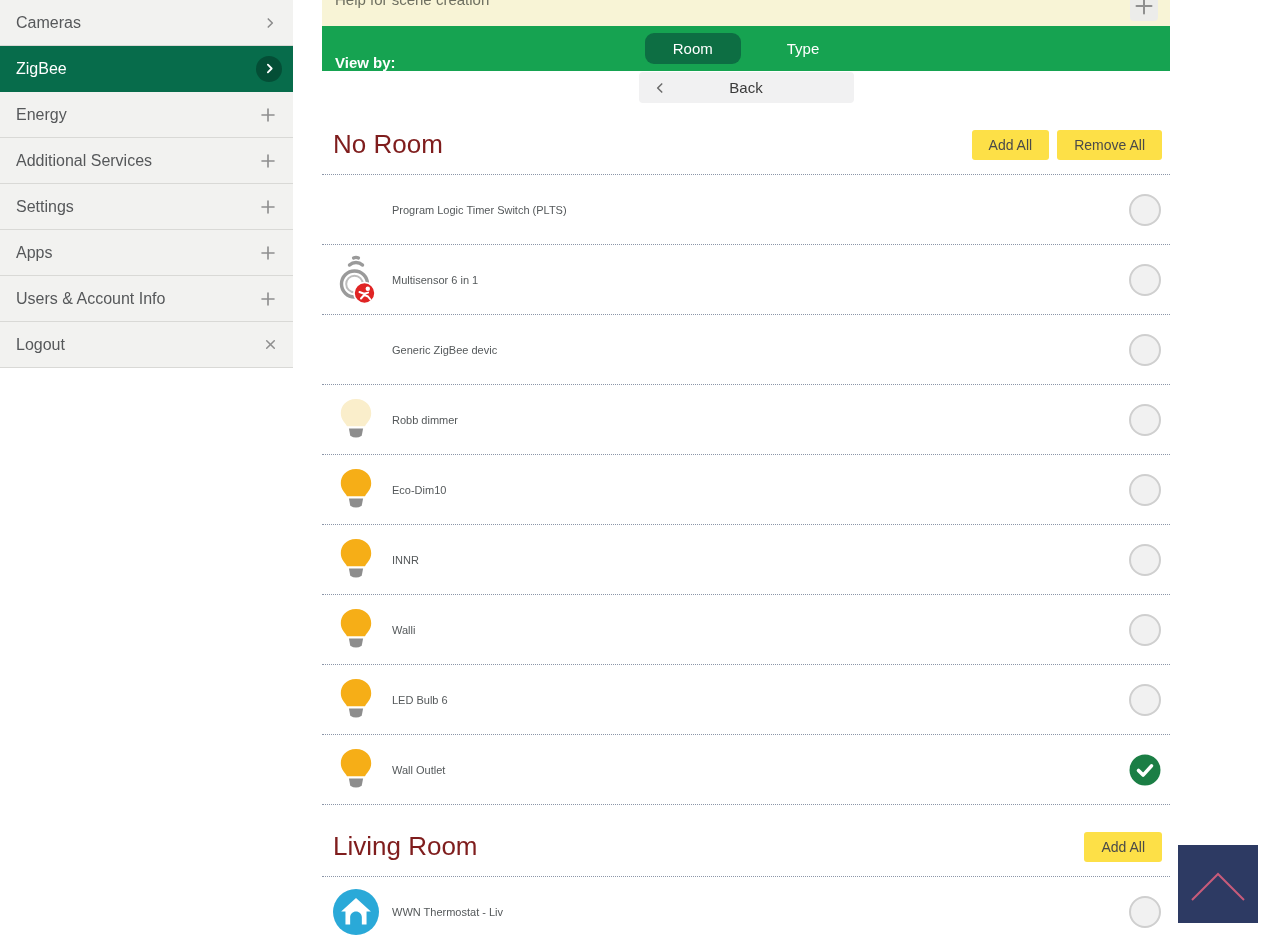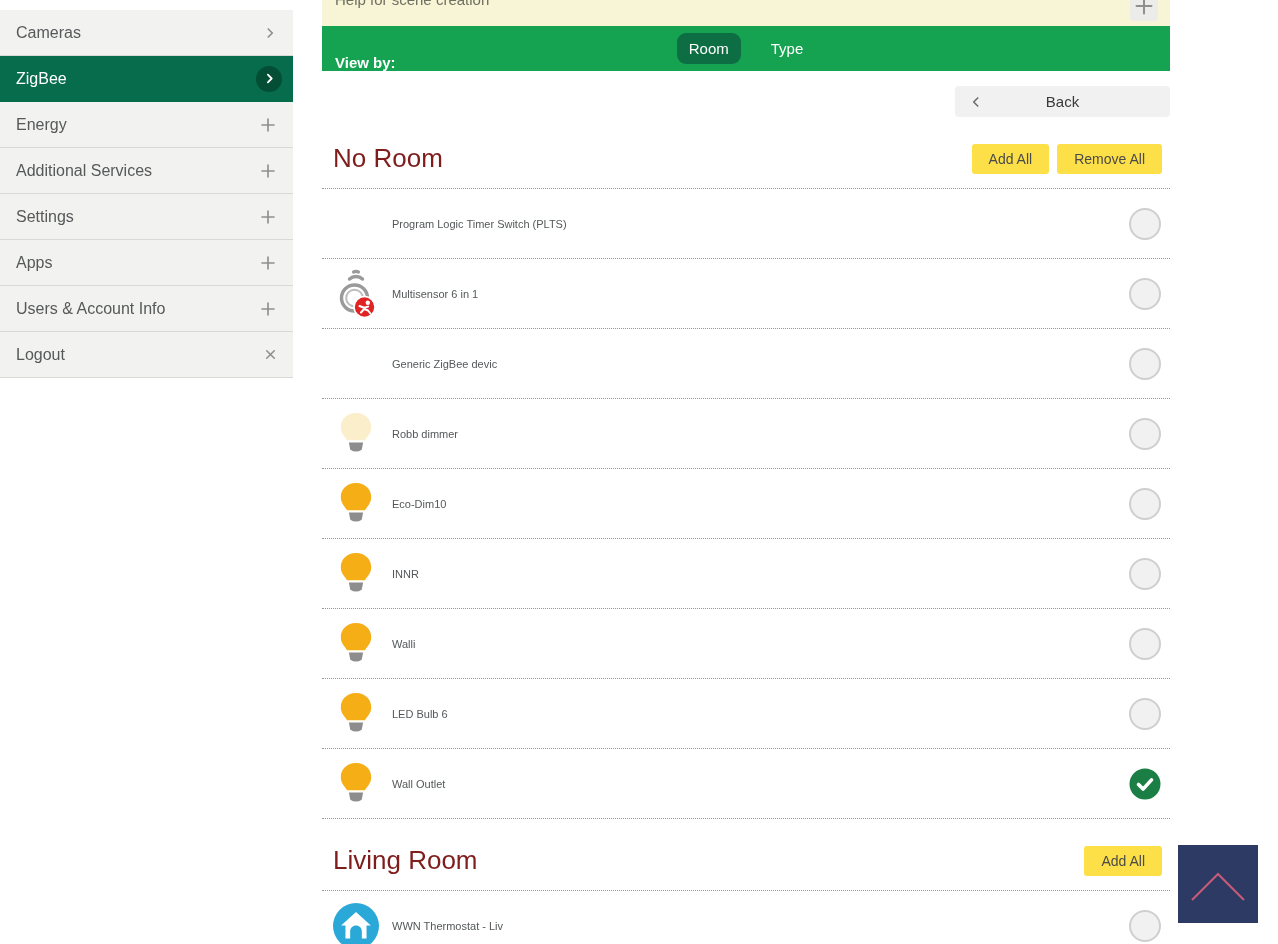--- a/index.html
+++ b/index.html
@@ -3,21 +3,21 @@
 <meta charset="utf-8">
 <style>
   * { box-sizing: border-box; }
   html, body { margin: 0; padding: 0; }
   body {
     width: 1278px; height: 944px; overflow: hidden; position: relative;
     background: #ffffff; font-family: "Liberation Sans", sans-serif;
   }
 
   
-  .sidebar { position: absolute; left: 0; top: 10px; width: 293px; }
+  .sidebar { position: absolute; left: 0; top: 0; width: 293px; }
   .side-item {
     height: 46px; display: flex; align-items: center; justify-content: space-between;
     padding: 0 16px; border-bottom: 1px solid #d9d9d6; background: #f2f2f0;
     color: #56585a; font-size: 16px; cursor: pointer;
   }
   .side-item .affix { display: flex; align-items: center; justify-content: center; }
   .side-item.selected { background: #076c4b; color: #ffffff; border-bottom-color: #076c4b; }
   .badge-circle {
     width: 26px; height: 26px; border-radius: 50%; background: #044e36;
     display: flex; align-items: center; justify-content: center; margin-right: -5px;
@@ -35,25 +35,25 @@
   }
 
   .view-bar { height: 45px; background: #16a351; position: relative; display: flex; align-items: flex-end; }
   .view-by-label { margin-left: 13px; color: #ffffff; font-size: 15px; font-weight: bold; }
   .view-tabs {
     position: absolute; left: 0; right: 0; top: 0; bottom: 0;
     display: flex; align-items: center; justify-content: center;
   }
   .view-tab {
     border: none; background: transparent; color: #ffffff; font-size: 15px;
-    padding: 7px 12px; cursor: pointer; font-family: inherit;
+    padding: 7px 28px; cursor: pointer; font-family: inherit;
   }
   .view-tab.active { background: #0d6e43; border-radius: 9px; margin-right: 18px; }
 
-  .back-row { margin-top: 15px; display: flex; justify-content: flex-end; }
+  .back-row { margin-top: 1px; display: flex; justify-content: center; }
   .back-btn {
     width: 215px; height: 31px; background: #f1f1f2; border: none; border-radius: 4px;
     color: #3a3a3a; font-size: 15px; position: relative; cursor: pointer;
     display: flex; align-items: center; justify-content: center; font-family: inherit;
   }
   .back-btn .chev { position: absolute; left: 14px; display: flex; }
 
   .section-header {
     display: flex; align-items: center; justify-content: space-between;
     padding: 26px 0 14px 0; border-bottom: 1px dotted #8c96a8;

